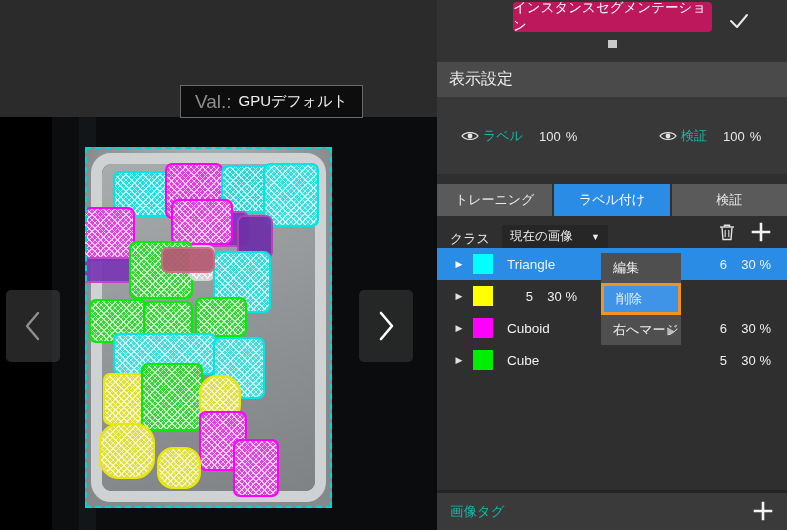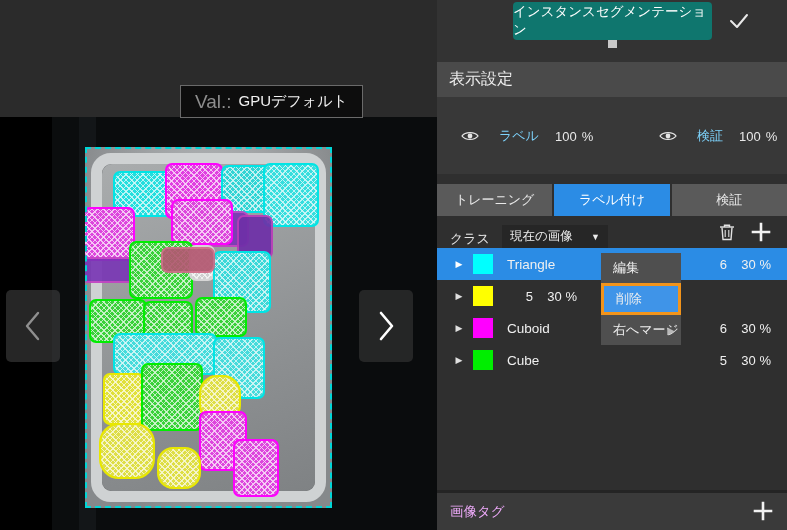--- a/index.html
+++ b/index.html
@@ -57,35 +57,35 @@
   #val-box{ position:absolute; left:180px; top:85px; height:33px;
      background:#0d0d0d; border:1px solid #6a6a6a; display:flex; align-items:center;
      padding:0 14px; }
   #val-label{ color:#8d8d8d; font-size:19px; }
   #val-text{ color:#f2f2f2; font-size:15px; margin-left:7px; }
 
   
   #panel{ position:absolute; left:437px; top:0; width:350px; height:530px; background:#2f2f2f; }
 
   #topbar{ position:absolute; left:0; top:0; width:350px; height:62px; background:#333333; }
-  #mode-btn{ position:absolute; left:76px; top:2px; width:199px; height:38px;
-     background:#0f766e; border-radius:4px; color:#fff; font-size:13.5px;
+  #mode-btn{ position:absolute; left:76px; top:2px; width:199px; height:30px;
+     background:#be185d; border-radius:4px; color:#fff; font-size:13.5px;
      display:flex; align-items:center; justify-content:center; cursor:pointer; }
   #check-btn{ position:absolute; left:290px; top:10px; width:24px; height:22px; cursor:pointer; }
   #scroll-thumb{ position:absolute; left:171px; top:40px; width:9px; height:8px; background:#c9c9c9; cursor:pointer; }
 
   #disp-header{ position:absolute; left:0; top:62px; width:350px; height:35px;
      background:#4a4a4a; display:flex; align-items:center; padding-left:12px; }
   #disp-header span{ color:#efefef; font-size:16px; }
 
   #disp-body{ position:absolute; left:0; top:97px; width:350px; height:77px; background:#383838; }
   .eyerow{ position:absolute; top:30px; display:flex; align-items:center; }
   #eyerow-label{ left:24px; }
   #eyerow-val{ left:222px; }
-  .eyerow .txt{ color:#7dd3fc; font-size:13px; margin-left:20px; }
+  .eyerow .txt{ color:#14b8a6; font-size:13px; margin-left:4px; }
   .eyerow .pct{ color:#e8e8e8; font-size:13px; margin-left:16px; }
 
   
   #tabs{ position:absolute; left:0; top:184px; width:350px; height:32px; display:flex; gap:2px; }
   .tab{ flex:1; display:flex; align-items:center; justify-content:center;
      background:#5a5a5a; color:#e9e9e9; font-size:13px; cursor:pointer; }
   .tab.active{ background:#2b8ce5; color:#fff; }
 
   
   #class-bar{ position:absolute; left:0; top:216px; width:350px; height:32px;
@@ -111,21 +111,21 @@
   #ctx{ position:absolute; left:601px; top:253px; width:80px; background:#4f4f4f; z-index:40; }
   .ctxitem{ height:30px; display:flex; align-items:center; padding-left:12px;
      color:#efefef; font-size:13px; cursor:pointer; position:relative; }
   .ctxitem.hl{ background:#3f94e8; border:3px solid #f2941b; height:32px; }
   .ctxarrow{ position:absolute; right:6px; color:#b8b8b8; font-size:10px; }
 
   
   #tag-sep{ position:absolute; left:0; top:490px; width:350px; height:3px; background:#242424; }
   #tag-bar{ position:absolute; left:0; top:493px; width:350px; height:37px; background:#3a3a3a;
      display:flex; align-items:center; }
-  #tag-bar .lbl{ color:#f0abfc; font-size:13.5px; margin-left:13px; }
+  #tag-bar .lbl{ color:#14b8a6; font-size:13.5px; margin-left:13px; }
   #tag-add{ position:absolute; right:12px; top:6px; width:24px; height:24px; cursor:pointer; }
 </style>
 </head>
 <body>
 
 <div id="app">
 
   <div id="viewer">
     <div id="photo-top-dark"></div>
     <div id="photo-strip"></div>

